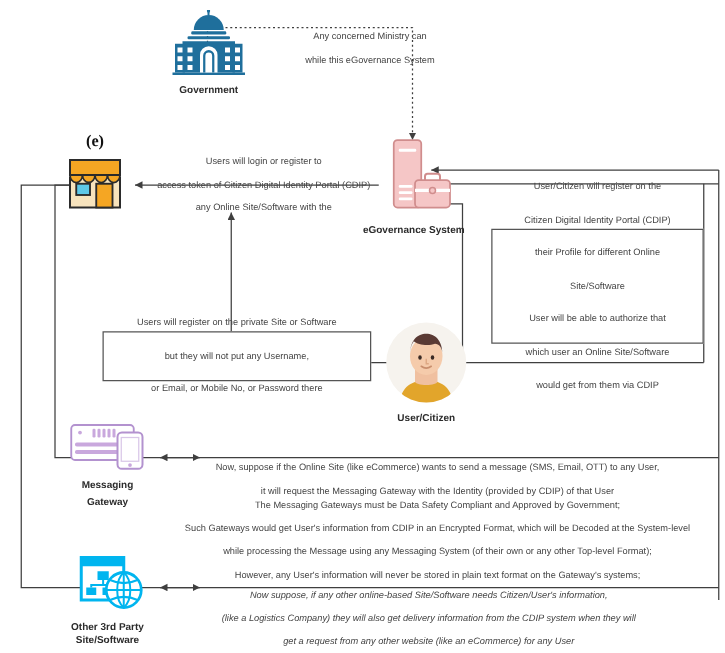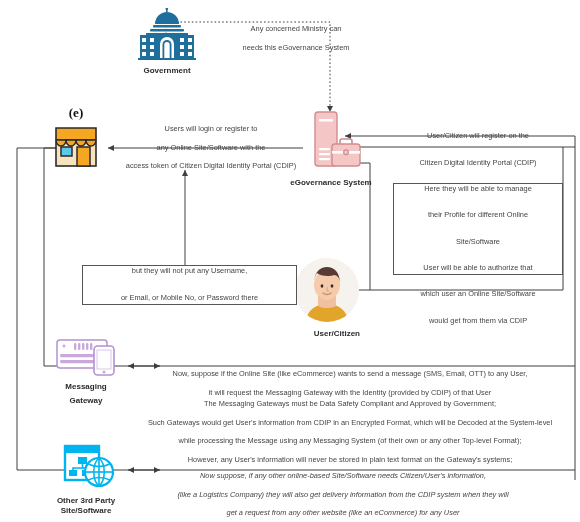--- a/index.html
+++ b/index.html
@@ -159,21 +159,21 @@
         <rect x="20" y="48" width="11" height="2.2" rx="1" fill="#ffffff"></rect>
         <rect x="33" y="34" width="28" height="22" rx="3" fill="#f5c6c6" stroke="#d08d8d" stroke-width="1.4"></rect>
         <path d="M41 34 v-3 a2 2 0 0 1 2 -2 h8 a2 2 0 0 1 2 2 v3" fill="none" stroke="#d08d8d" stroke-width="1.6"></path>
         <rect x="33" y="41" width="28" height="2.6" fill="#ffffff"></rect>
         <circle cx="47" cy="42.3" r="2.4" fill="#f5c6c6" stroke="#d08d8d" stroke-width="1.2"></circle>
       </svg>
     </span>
     <div class="node-label">eGovernance System</div>
   </div>
 
-  <div class="node" style="left:280px;top:257px;width:80px;text-align:right;">
+  <div class="node" style="left:301px;top:257px;width:80px;">
     <span class="icon-wrap">
       <svg width="66" height="66" viewBox="0 0 66 66" xmlns="http://www.w3.org/2000/svg">
         <circle cx="33" cy="33" r="32" fill="#f6f3ee"></circle>
         <clipPath id="avclip">
             <circle cx="33" cy="33" r="32"></circle>
           </clipPath>
         <g clip-path="url(#avclip)">
           <path d="M12 66 c0-13 10-19 21-19 s21 6 21 19 z" fill="#e2a52b"></path>
           <path d="M24 38 h18 v10 c0 4 -18 4 -18 0 z" fill="#f0c0a0"></path>
           <ellipse cx="33" cy="28" rx="13" ry="15" fill="#f5cbab"></ellipse>
@@ -236,41 +236,41 @@
           <path d="M35 36 q11 -5 22 0"></path>
         </g>
       </svg>
     </span>
     <div class="node-label">Other 3rd Party</div>
     <div class="node-label" style="margin-top:0;">Site/Software</div>
   </div>
 
   <div class="note" style="left:206px;top:16px;width:180px;">
     <p>Any concerned Ministry can</p>
-    <p>needs this eGovernance System</p>
+    <p>while this eGovernance System</p>
   </div>
 
   <div class="note" style="left:116px;top:116px;width:190px;">
     <p>Users will login or register to</p>
+    <p>access token of Citizen Digital Identity Portal (CDIP)</p>
     <p>any Online Site/Software with the</p>
-    <p>access token of Citizen Digital Identity Portal (CDIP)</p>
   </div>
 
   <div class="note boxed" style="left:393px;top:183px;width:170px;height:92px;">
     <p>User/Citizen will register on the</p>
     <p>Citizen Digital Identity Portal (CDIP)</p>
-    <p class="gap">Here they will be able to manage</p>
     <p>their Profile for different Online</p>
     <p>Site/Software</p>
     <p class="gap">User will be able to authorize that</p>
     <p>which user an Online Site/Software</p>
     <p>would get from them via CDIP</p>
   </div>
 
   <div class="note boxed" style="left:82px;top:265px;width:215px;height:40px;">
+    <p>Users will register on the private Site or Software</p>
     <p>but they will not put any Username,</p>
     <p>or Email, or Mobile No, or Password there</p>
   </div>
 
   <div class="note" style="left:135px;top:361px;width:430px;">
     <p>Now, suppose if the Online Site (like eCommerce) wants to send a message (SMS, Email, OTT) to any User,</p>
     <p>it will request the Messaging Gateway with the Identity (provided by CDIP) of that User</p>
   </div>
 
   <div class="note" style="left:133px;top:391px;width:434px;">

